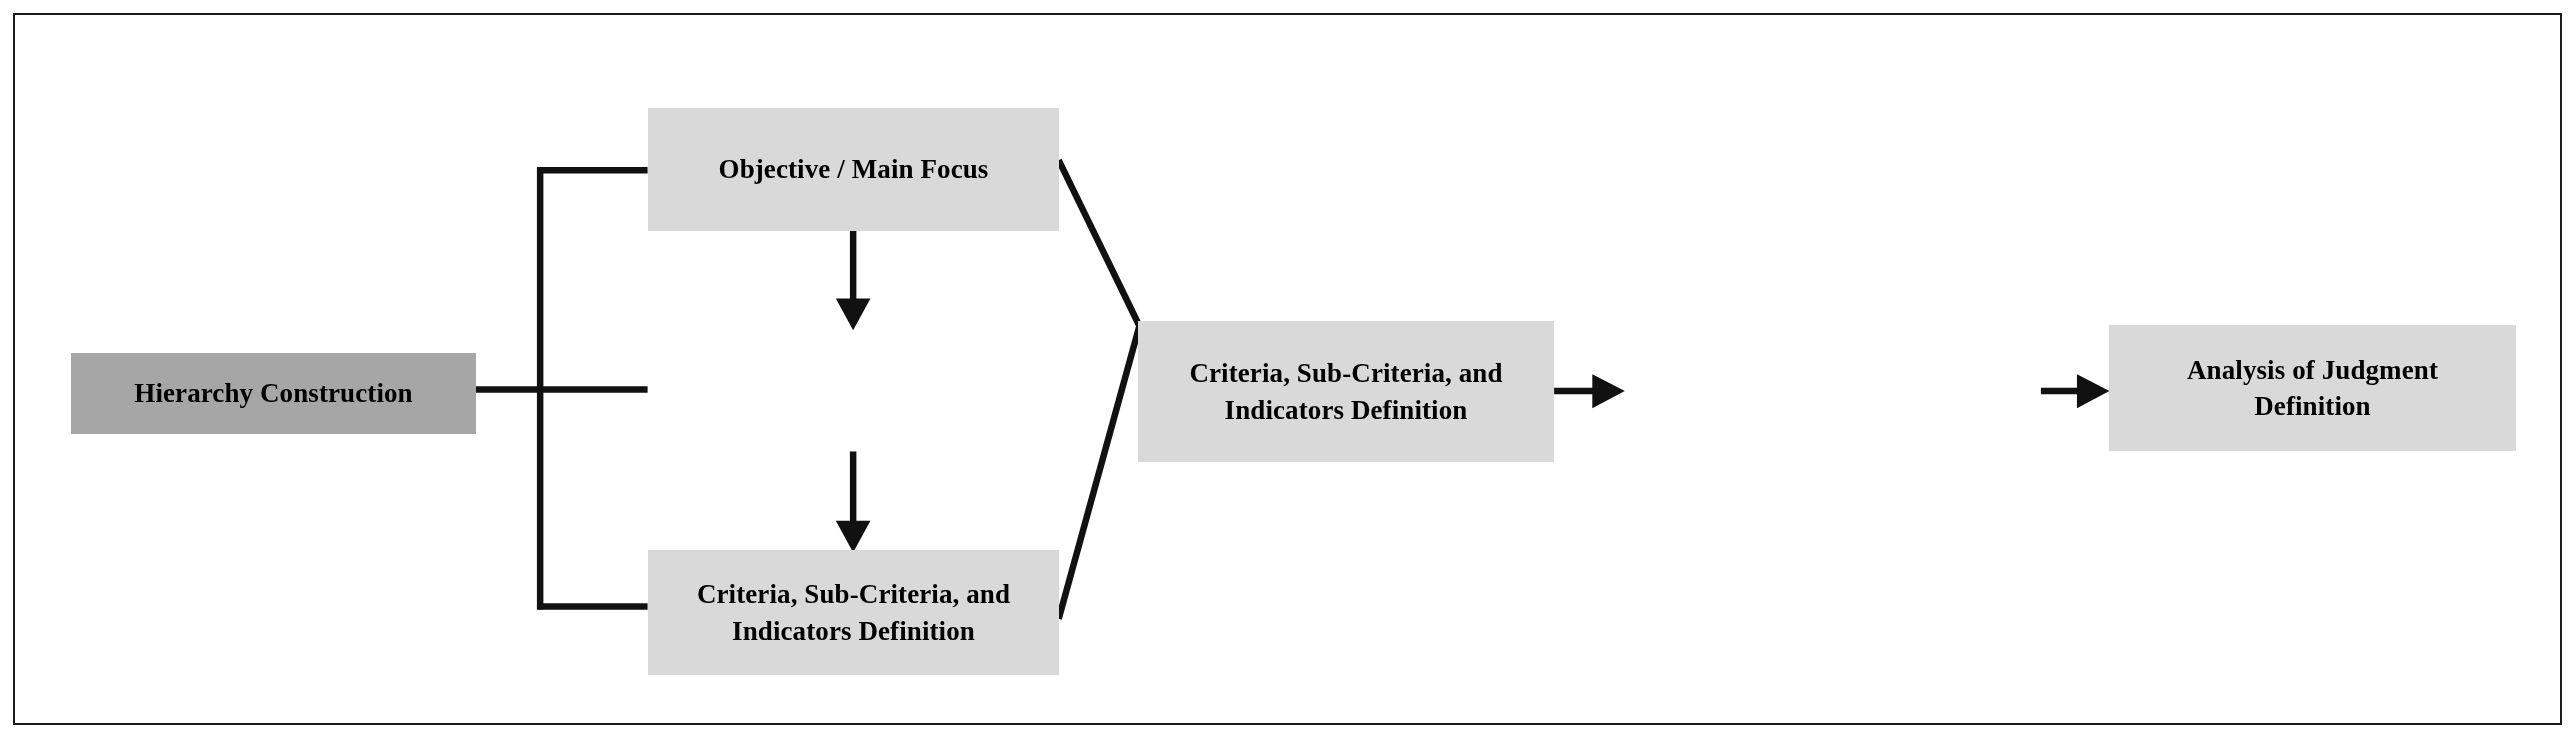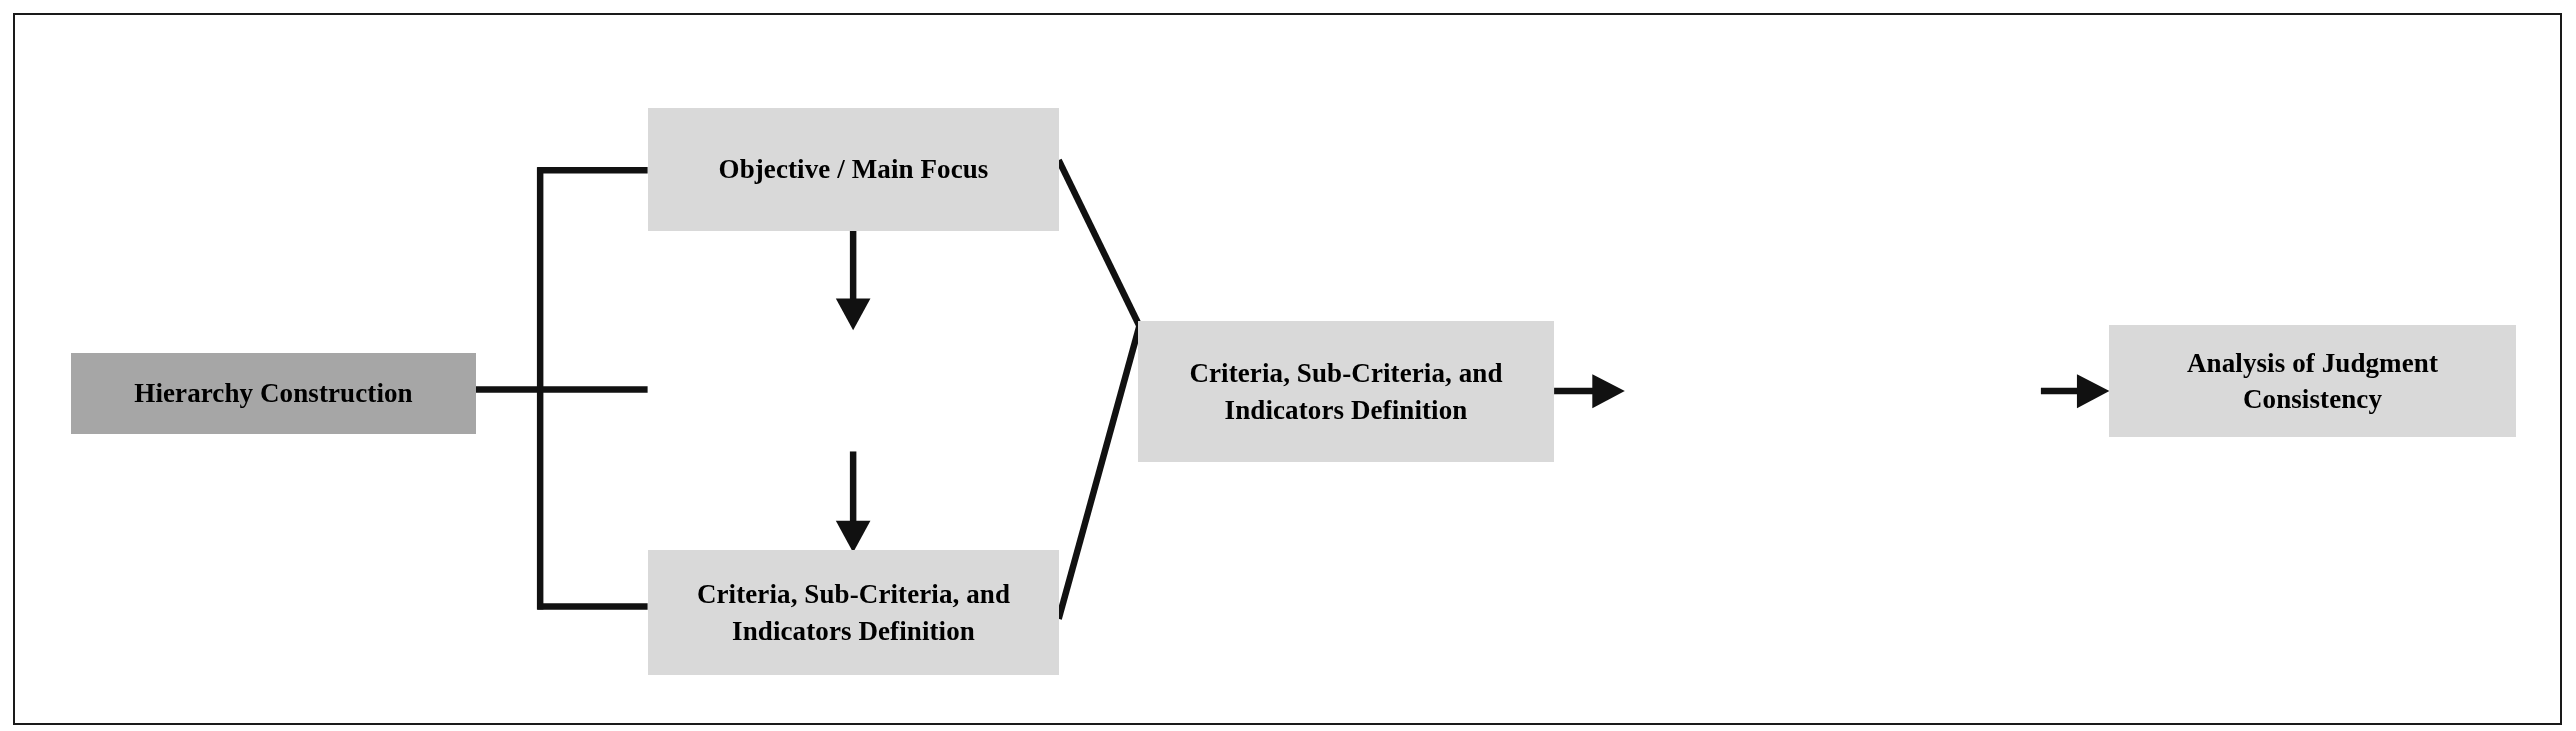--- a/index.html
+++ b/index.html
@@ -62,21 +62,21 @@
   #node-criteria-left {
     left: 648px; top: 550px;  width: 411px;  height: 125px;
   }
   #node-criteria-main {
     left: 1138px; top: 321px; width: 416px;  height: 141px;
   }
   #node-synthesis {
     left: 1625px; top: 321px; width: 416px;  height: 141px;
   }
   #node-analysis {
-    left: 2109px; top: 325px; width: 407px;  height: 112px;
+    left: 2109px; top: 325px; width: 407px;  height: 126px;
   }
 
   
   #connectors {
     position: absolute;
     left: 0; top: 0;
     width: 2576px;
     height: 732px;
     pointer-events: none;
   }
@@ -149,18 +149,18 @@
     <span class="node-label">
       <span>Criteria, Sub-Criteria, and</span><br>
       <span>Indicators Definition</span>
     </span>
   </div>
 
 
   <div class="node light" id="node-analysis">
     <span class="node-label">
       <span>Analysis of Judgment</span><br>
-      <span>Consistency</span>
+      <span>Definition</span>
     </span>
   </div>
 
 </div>
 
 
 </body></html>

